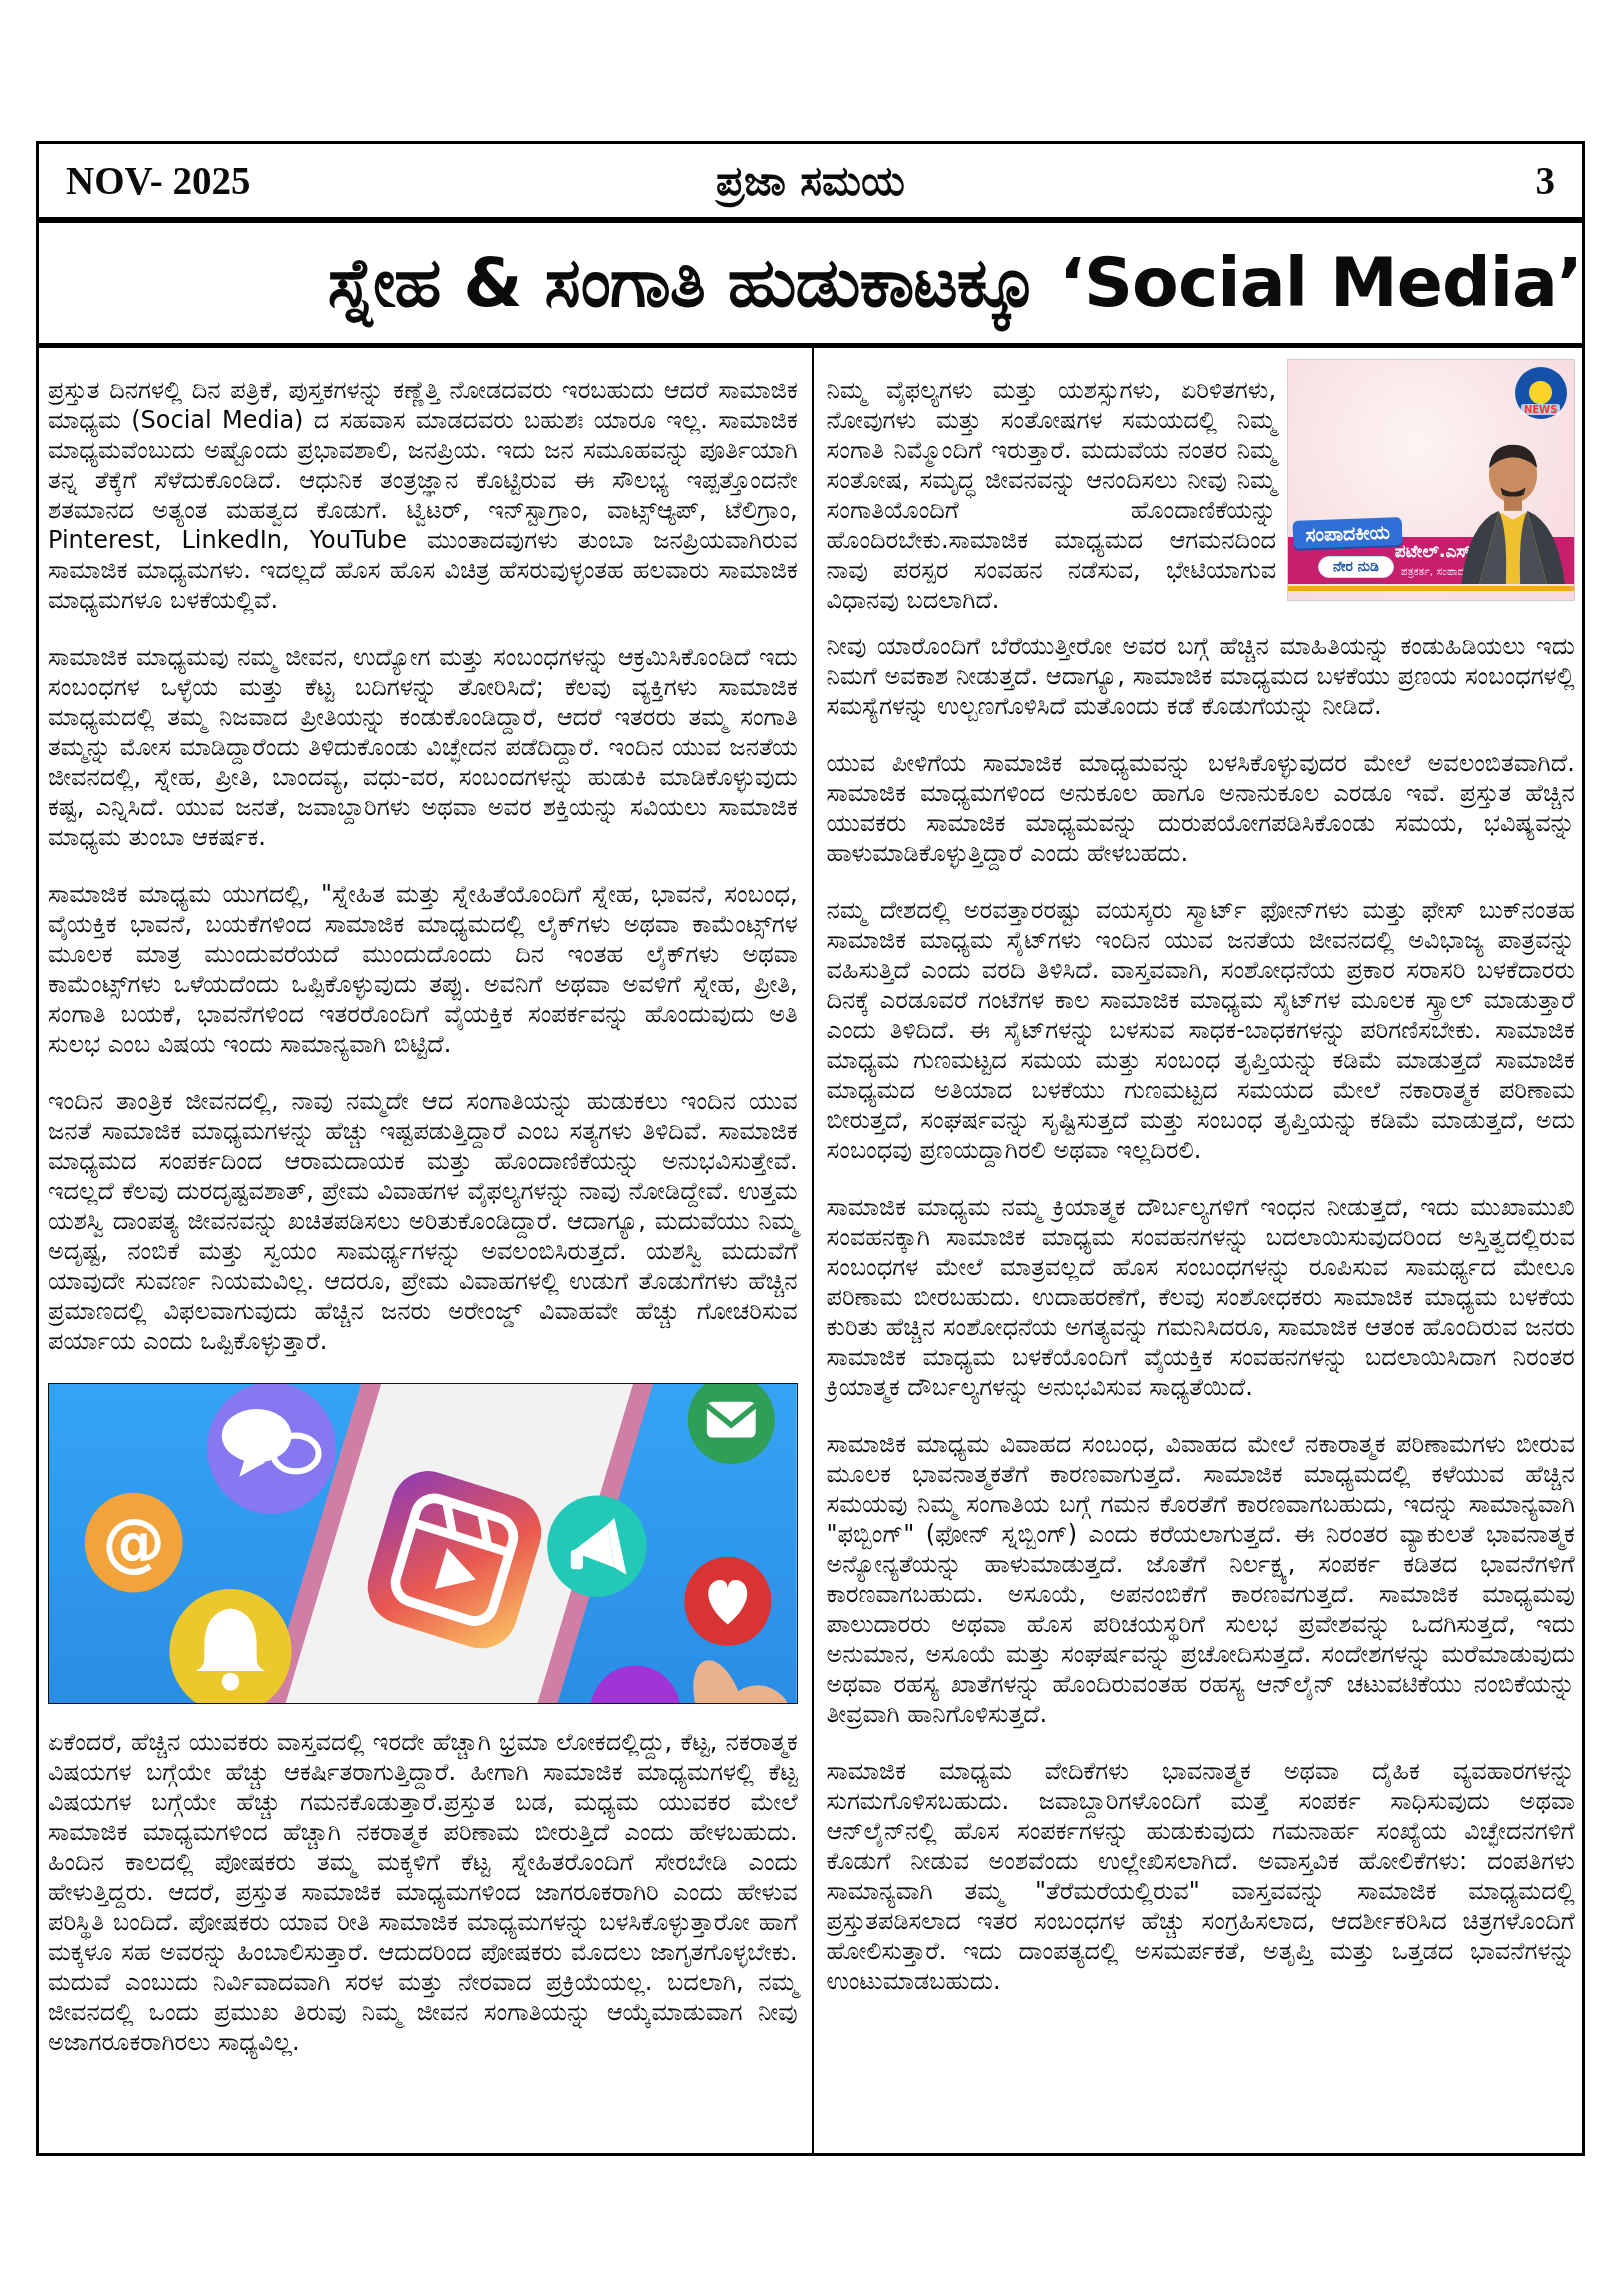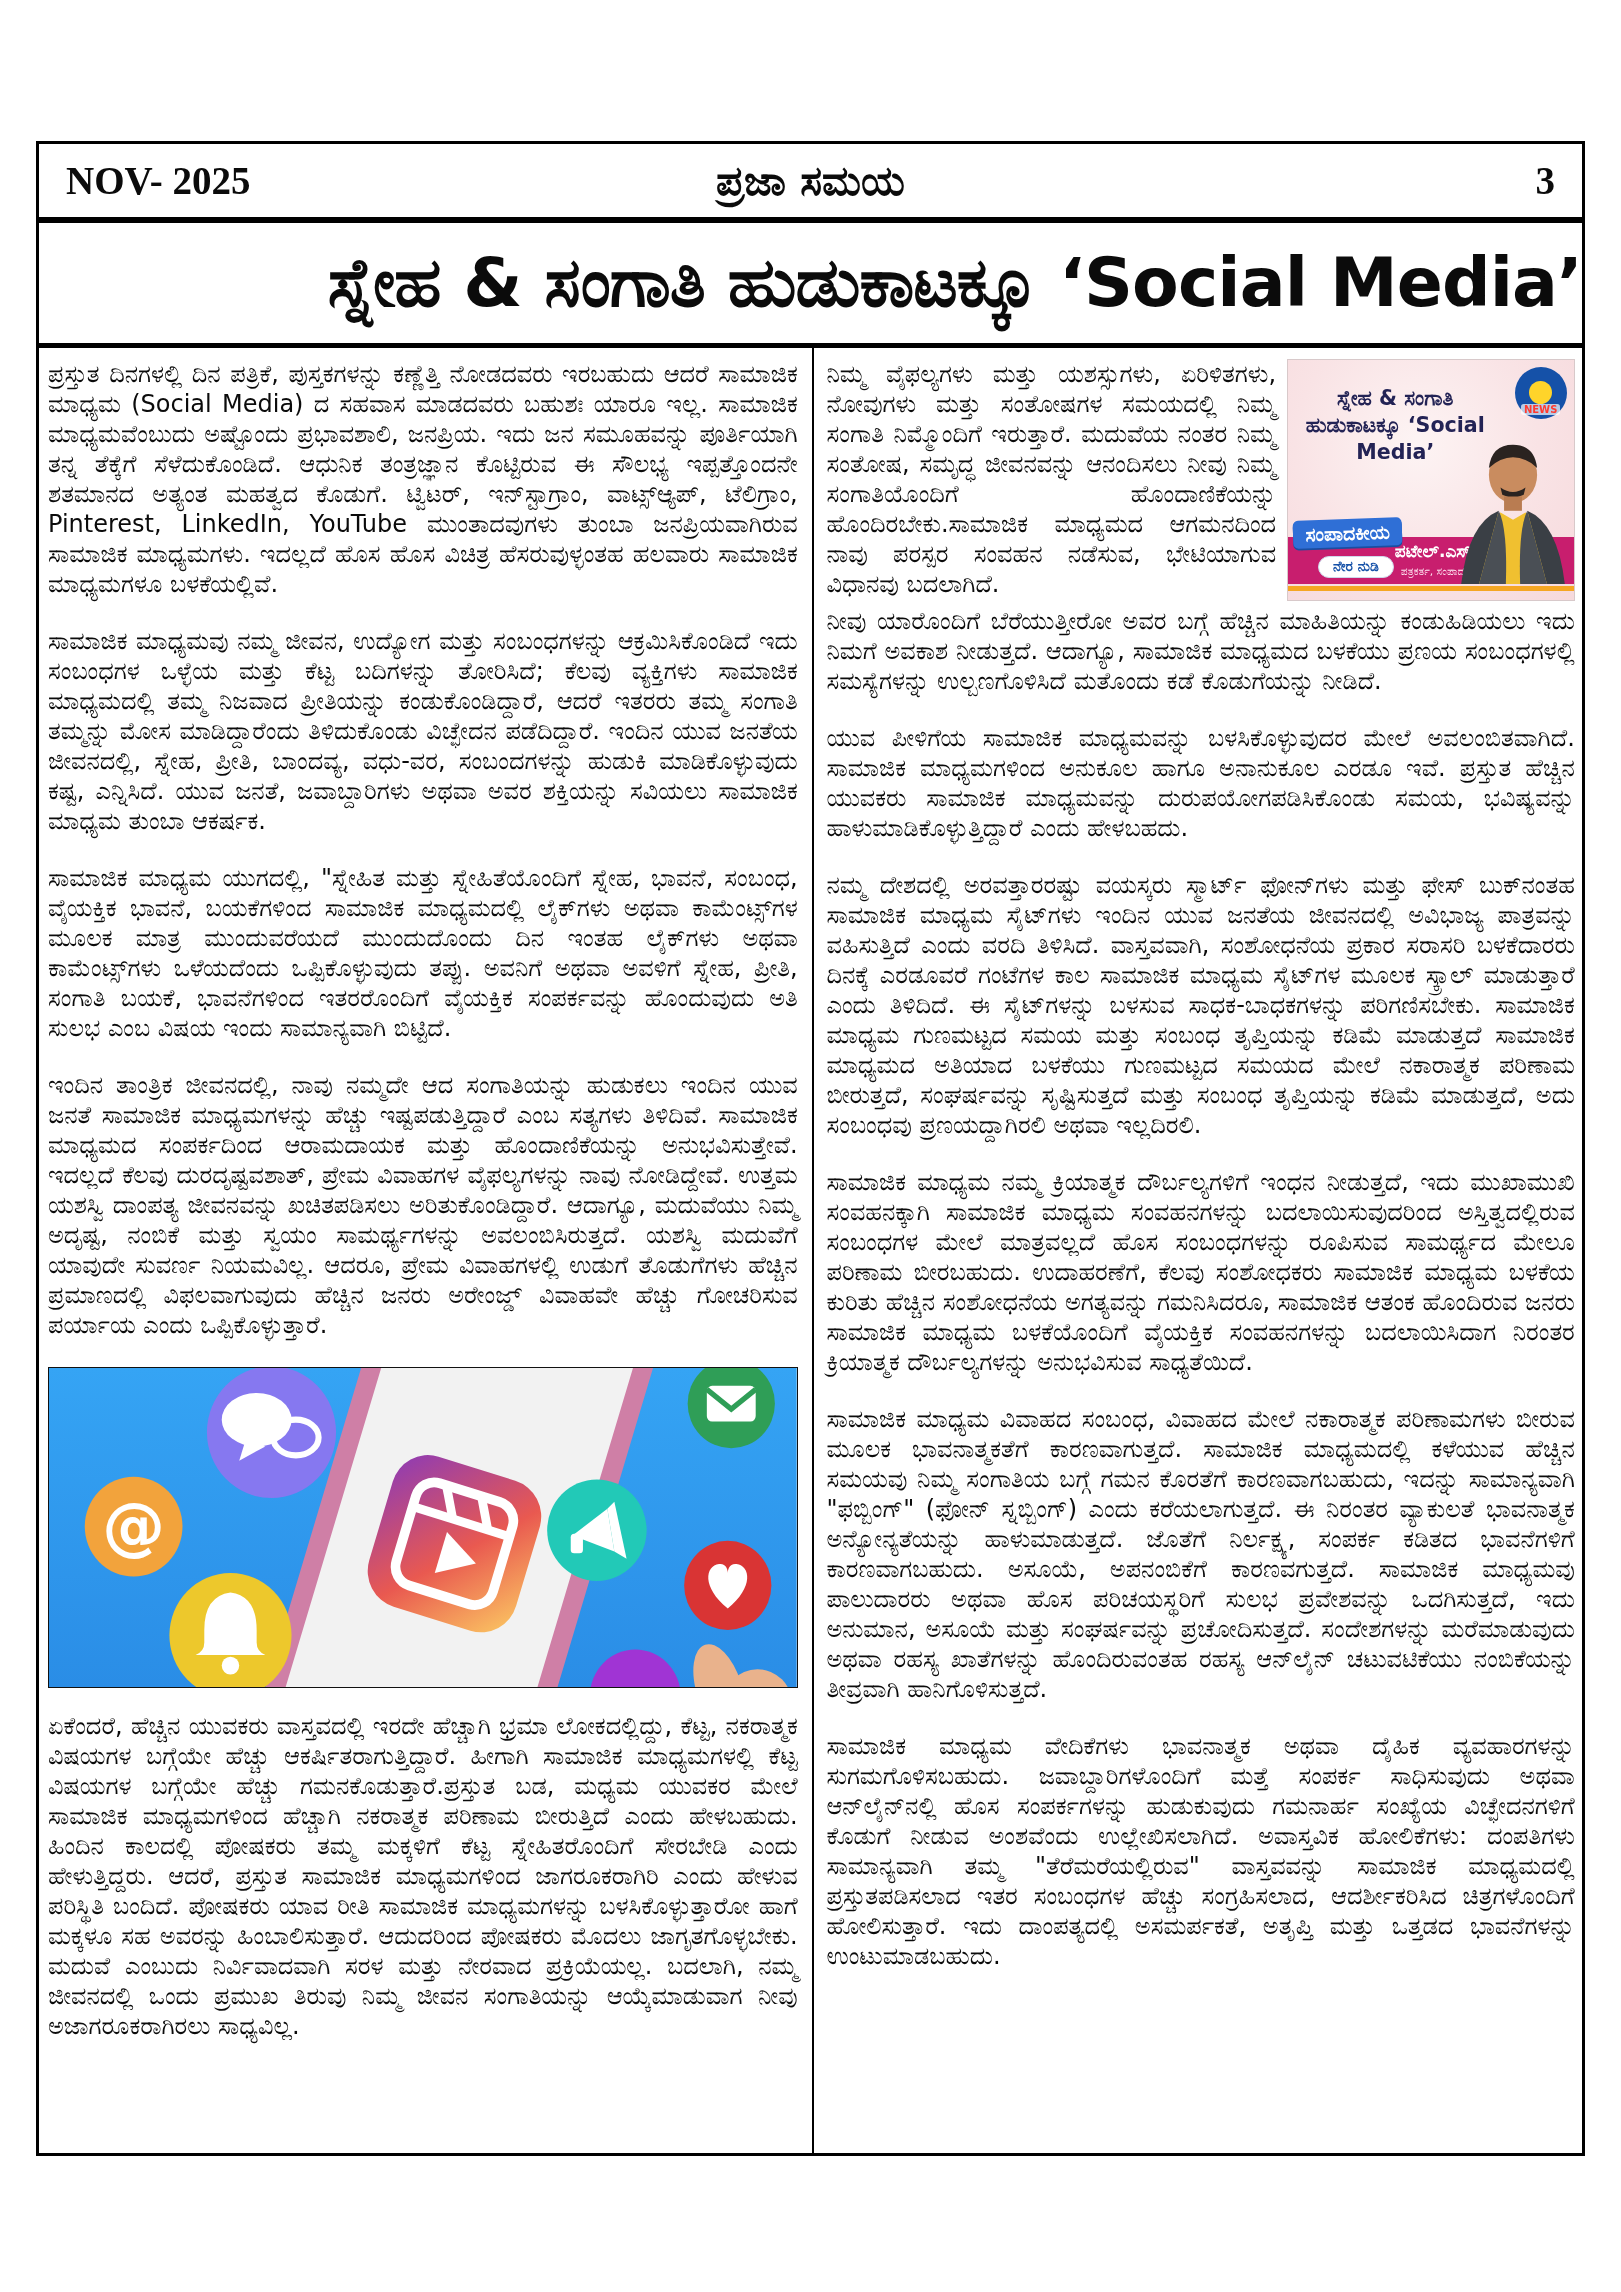--- a/index.html
+++ b/index.html
@@ -15,21 +15,21 @@
   .page-number{font-family:"Liberation Serif",serif;font-weight:bold;font-size:39px;width:296px;text-align:right;}
   
   .headline-band{height:125px;border-bottom:5.4px solid #000;display:flex;align-items:center;
                  justify-content:flex-end;box-sizing:border-box;flex:0 0 auto;}
   .headline{font-weight:bold;font-size:68px;letter-spacing:-0.9px;white-space:nowrap;}
   
   .columns{flex:1 1 auto;display:flex;overflow:hidden;}
   .col-left{width:775px;box-sizing:border-box;border-right:2.7px solid #000;
             padding:10.7px 14.3px 7.2px 9px;overflow:hidden;}
   .col-right{flex:1;box-sizing:border-box;padding:10.7px 7.2px 7.2px 12.5px;overflow:hidden;}
-  .para{text-align:justify;font-size:24px;line-height:30px;margin:0 0 27px 0;}
+  .para{text-align:justify;font-size:24px;line-height:30px;margin:16px 0 27px 0;}
   
   .right-top-row{display:flex;gap:10.7px;margin-bottom:5.4px;}
   .right-top-row .para{flex:1;margin-bottom:0;}
   
   .editorial-card{position:relative;width:288px;height:242px;flex:0 0 288px;
                   background:radial-gradient(circle at 45% 35%, #fdf4f4 0%, #f9e3e5 55%, #f6d9dc 100%);
                   border:0.9px solid #d8c9ca;box-sizing:border-box;overflow:hidden;}
   .card-title{position:absolute;left:0;top:25px;width:215px;text-align:center;
               font-weight:bold;color:#232355;font-size:20.6px;line-height:27px;}
   .news-logo{position:absolute;right:7.2px;top:7.2px;width:52px;height:52px;border-radius:50%;
@@ -161,24 +161,20 @@
 
       <div class="col-right">
         <div class="right-top-row">
           <p class="para">ನಿಮ್ಮ ವೈಫಲ್ಯಗಳು ಮತ್ತು ಯಶಸ್ಸುಗಳು, ಏರಿಳಿತಗಳು, ನೋವುಗಳು ಮತ್ತು ಸಂತೋಷಗಳ ಸಮಯದಲ್ಲಿ ನಿಮ್ಮ ಸಂಗಾತಿ ನಿಮ್ಮೊಂದಿಗೆ ಇರುತ್ತಾರೆ. ಮದುವೆಯ ನಂತರ ನಿಮ್ಮ ಸಂತೋಷ, ಸಮೃದ್ಧ ಜೀವನವನ್ನು ಆನಂದಿಸಲು ನೀವು ನಿಮ್ಮ ಸಂಗಾತಿಯೊಂದಿಗೆ ಹೊಂದಾಣಿಕೆಯನ್ನು ಹೊಂದಿರಬೇಕು.ಸಾಮಾಜಿಕ ಮಾಧ್ಯಮದ ಆಗಮನದಿಂದ ನಾವು ಪರಸ್ಪರ ಸಂವಹನ ನಡೆಸುವ, ಭೇಟಿಯಾಗುವ ವಿಧಾನವು ಬದಲಾಗಿದೆ.</p>
 
           <div class="editorial-card">
             <div class="news-logo">
               <div class="ball"></div>
               <div class="news-txt">NEWS</div>
             </div>
-            <div class="card-title">
-              <div>ಸ್ನೇಹ &amp; ಸಂಗಾತಿ</div>
-              <div>ಹುಡುಕಾಟಕ್ಕೂ ‘Social Media’</div>
-            </div>
             <div class="mag-strip"></div>
             <div class="orange-line"></div>
             <div class="ribbon">ಸಂಪಾದಕೀಯ</div>
             <div class="pill">ನೇರ ನುಡಿ</div>
             <div class="author-name">ಪಟೇಲ್.ಎಸ್.</div>
             <div class="author-role">ಪತ್ರಕರ್ತ, ಸಂಪಾದಕ</div>
             <svg class="author-photo" viewBox="0 0 132 168">
               <ellipse cx="66" cy="46" rx="27" ry="31" fill="#c98c5f"></ellipse>
               <path d="M 39 38 Q 42 12 66 12 Q 90 12 93 38 Q 80 26 66 26 Q 52 26 39 38 Z" fill="#2a2320"></path>
               <path d="M 52 60 q 14 10 28 0 l -2 8 q -12 6 -24 0 Z" fill="#2a2320"></path>

